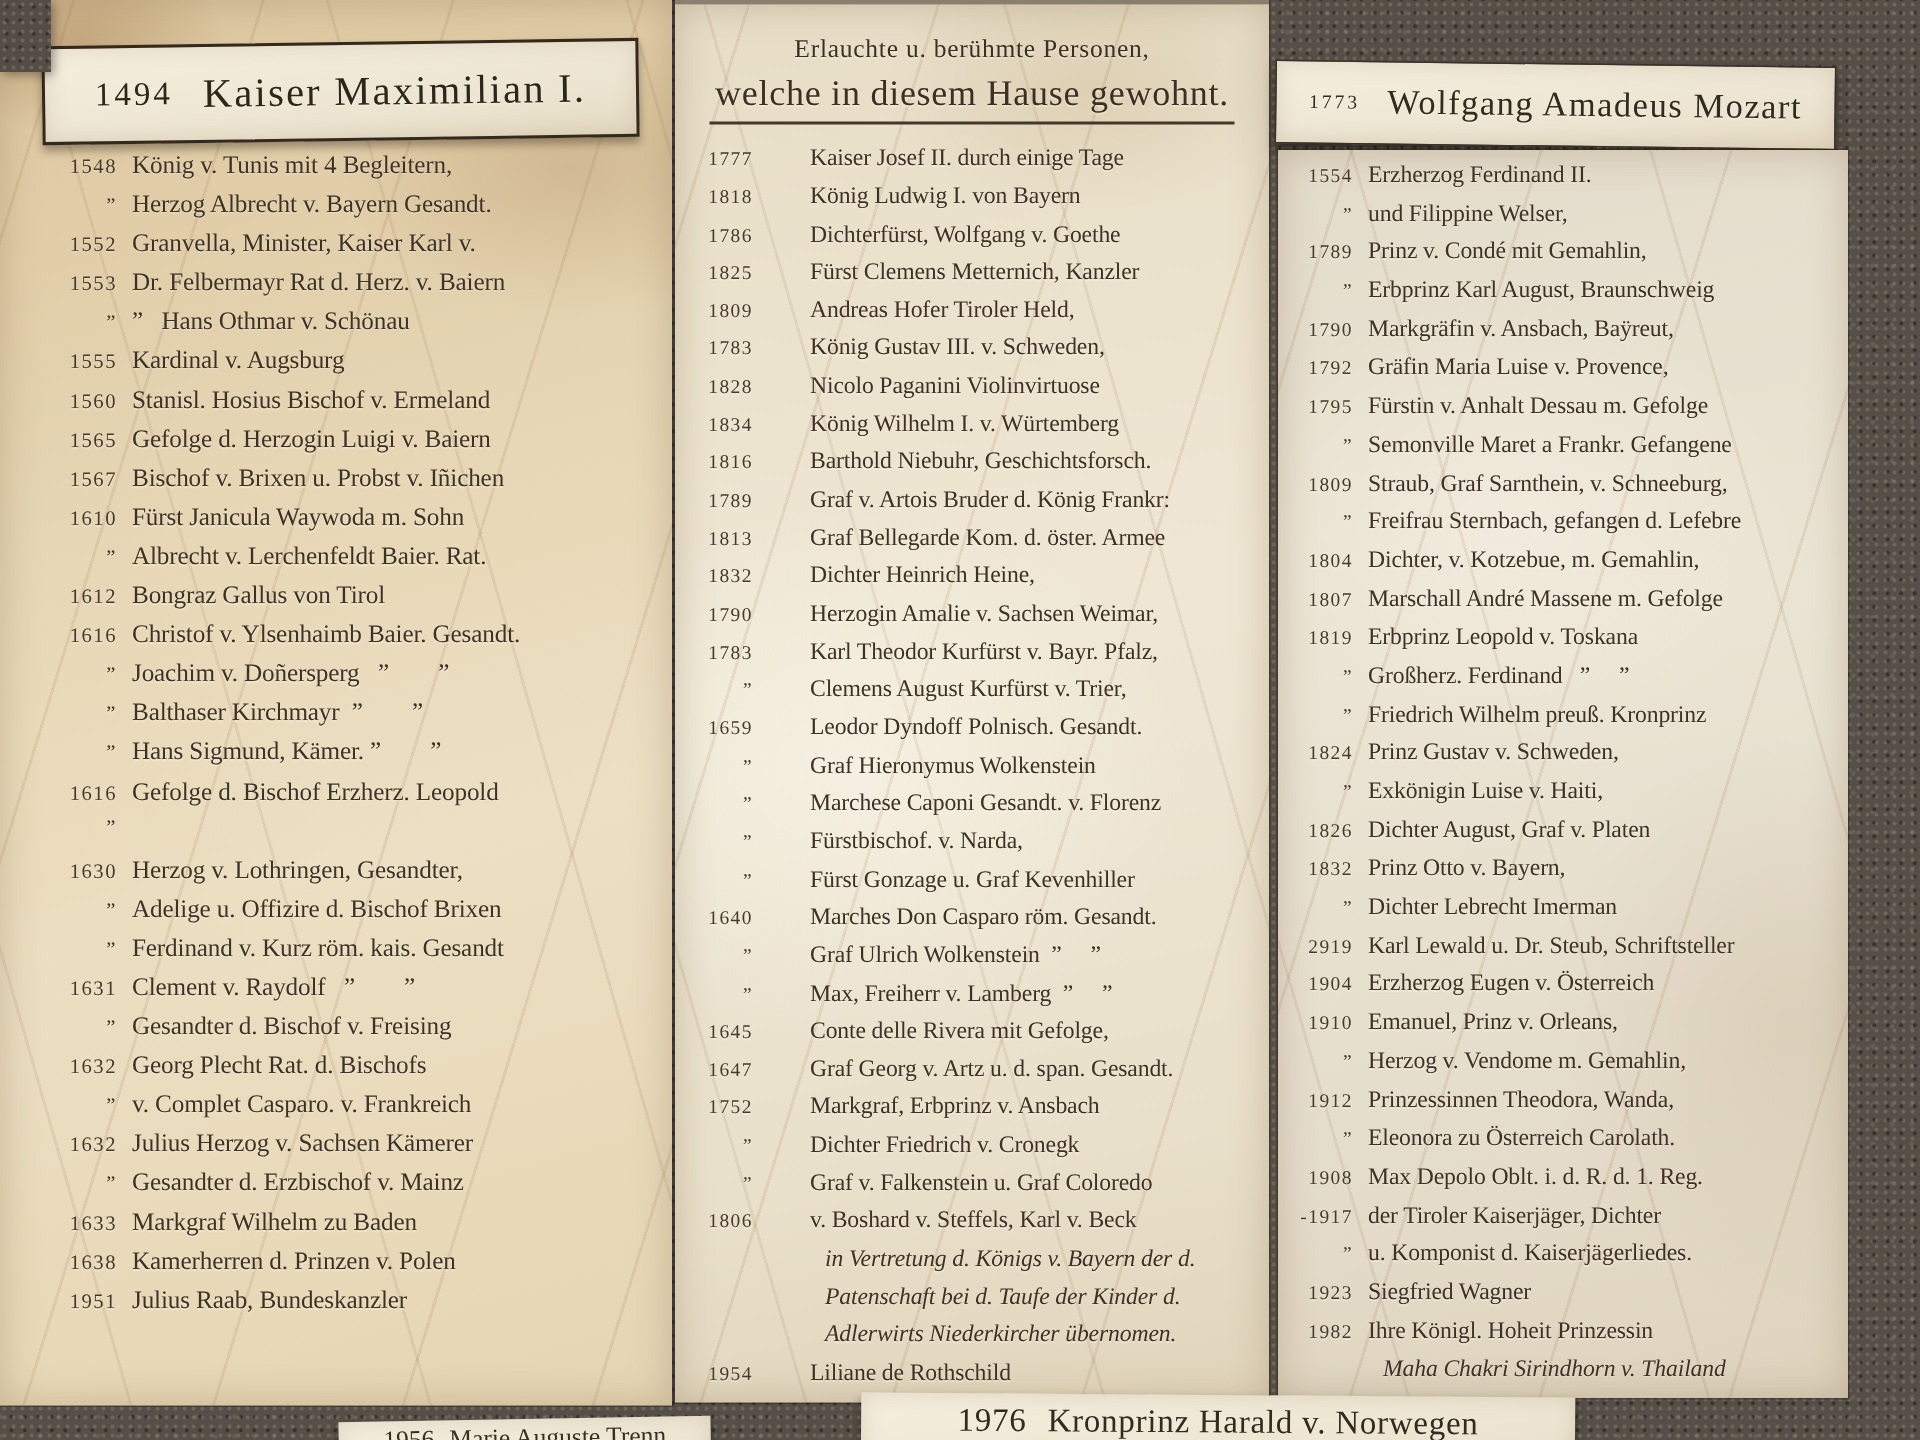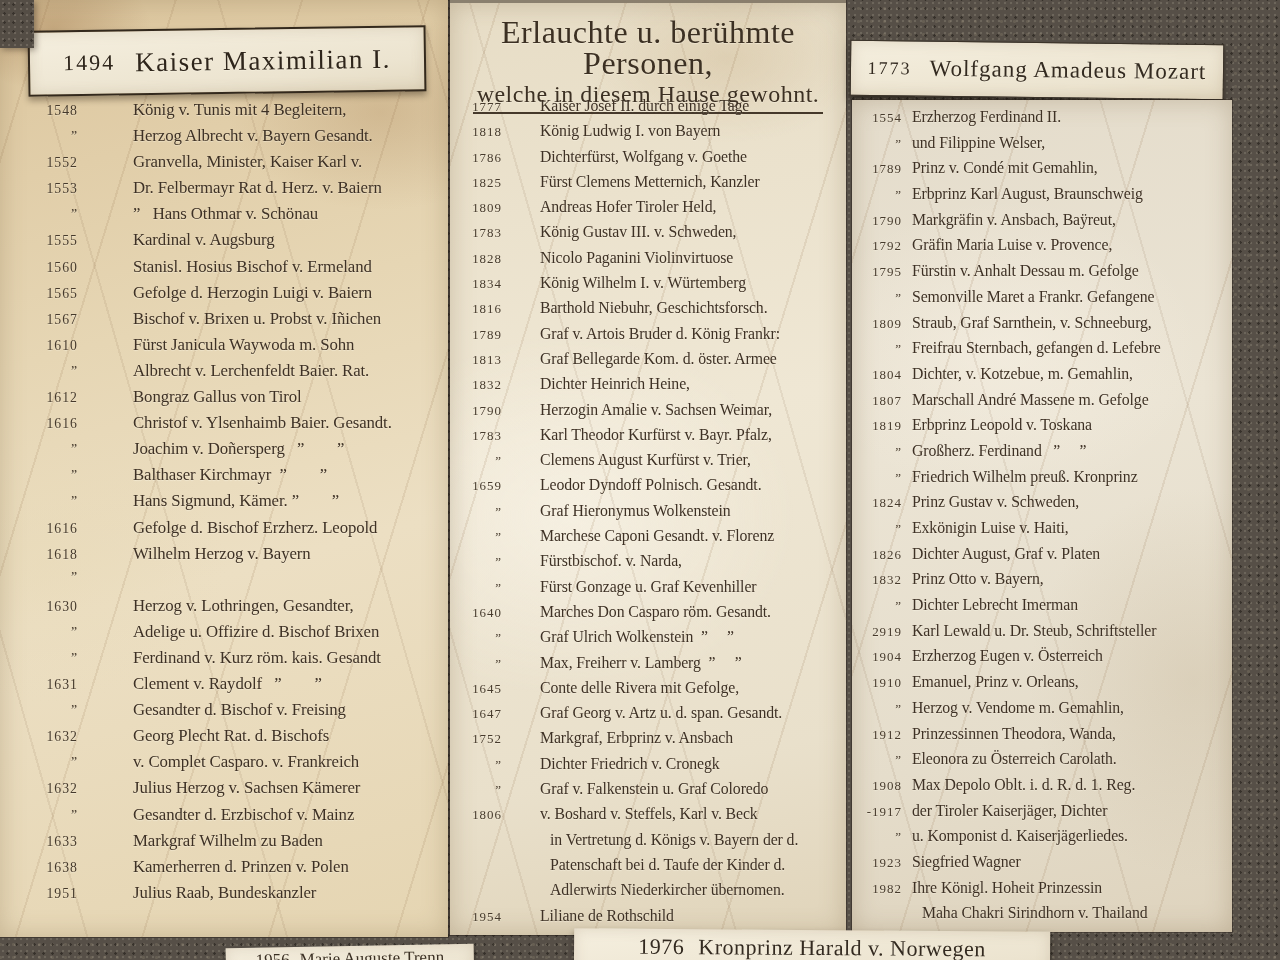--- a/index.html
+++ b/index.html
@@ -55,40 +55,40 @@
     left:28px;top:28px;width:394px;height:62px;border:2px solid #33291d;
     display:flex;align-items:center;justify-content:center;gap:20px;transform:rotate(-0.8deg);
     box-shadow:0 4px 6px rgba(50,38,22,.4), inset 0 0 14px rgba(140,115,80,.2);
   }
   .header-tablet .hyear{font-size:22px;letter-spacing:2px;color:#2e251b;}
   .header-tablet .hname{font-size:27px;letter-spacing:1.5px;color:#2e251b;}
   .mozart-tablet{
     left:850px;top:42px;width:372px;height:54px;transform:rotate(0.7deg);
     display:flex;align-items:center;justify-content:center;gap:18px;border:1px solid #3a3228;
   }
-  .mozart-tablet .hyear{font-size:18px;letter-spacing:2px;color:#332a20;}
+  .mozart-tablet .hyear{font-size:13px;letter-spacing:2px;color:#332a20;}
   .mozart-tablet .hname{font-size:23px;letter-spacing:1px;color:#332a20;}
   
   .mid-header{position:relative;padding-top:14px;text-align:center;color:#3c3023;}
-  .mid-header .mh1{font-size:32px;line-height:31px;letter-spacing:.5px;}
+  .mid-header .mh1{font-size:17px;line-height:31px;letter-spacing:.5px;}
   .mid-header .mh2{display:inline-block;font-size:24px;line-height:31px;letter-spacing:.5px;
     border-bottom:2px solid #45382a;padding:0 4px 2px 4px;}
   
   .entries{position:absolute;color:#3e3125;}
   .plaque-left  .entries{left:30px;top:100px;right:6px;}
   .plaque-mid   .entries{left:8px;top:94px;right:2px;}
   .plaque-right .entries{left:6px;top:8px;right:2px;}
   .row{display:flex;align-items:baseline;white-space:pre;}
-  .plaque-left  .row{height:26.1px;font-size:16.8px;gap:45px;}
+  .plaque-left  .row{height:26.1px;font-size:16.8px;}
   .plaque-mid   .row{height:25.3px;font-size:15.8px;gap:28px;}
   .plaque-right .row{height:25.7px;font-size:15.8px;}
   .year{flex:0 0 48px;text-align:right;margin-right:10px;font-size:.82em;letter-spacing:1px;color:#463a2c;}
   .plaque-mid .year,.plaque-right .year{flex-basis:44px;}
   .name{letter-spacing:-.1px;}
-  .row.cont .name{padding-left:10px;}
+  .row.cont .name{padding-left:10px;font-style:italic;}
   .photo .name,.photo .year,.hname,.hyear,.mh1,.mh2{text-shadow:0 1px 1px rgba(255,250,235,.45);}
   
   .bottom-left-tablet{left:226px;top:946px;width:248px;height:44px;transform:rotate(-1deg);
     display:flex;justify-content:center;gap:10px;padding-top:3px;font-size:17px;color:#3a2f23;}
   .bottom-right-tablet{left:574px;top:930px;width:476px;height:52px;transform:rotate(0.4deg);
     display:flex;justify-content:center;gap:14px;padding-top:5px;font-size:22px;color:#332a20;letter-spacing:.5px;}
 </style>
 </head>
 <body>
 
@@ -110,21 +110,20 @@
         <div class="row"><span class="year">1565</span><span class="name">Gefolge d. Herzogin Luigi v. Baiern</span></div>
         <div class="row"><span class="year">1567</span><span class="name">Bischof v. Brixen u. Probst v. Iñichen</span></div>
         <div class="row"><span class="year">1610</span><span class="name">Fürst Janicula Waywoda m. Sohn</span></div>
         <div class="row"><span class="year">”</span><span class="name">Albrecht v. Lerchenfeldt Baier. Rat.</span></div>
         <div class="row"><span class="year">1612</span><span class="name">Bongraz Gallus von Tirol</span></div>
         <div class="row"><span class="year">1616</span><span class="name">Christof v. Ylsenhaimb Baier. Gesandt.</span></div>
         <div class="row"><span class="year">”</span><span class="name">Joachim v. Doñersperg   ”        ”</span></div>
         <div class="row"><span class="year">”</span><span class="name">Balthaser Kirchmayr  ”        ”</span></div>
         <div class="row"><span class="year">”</span><span class="name">Hans Sigmund, Kämer. ”        ”</span></div>
         <div class="row"><span class="year">1616</span><span class="name">Gefolge d. Bischof Erzherz. Leopold</span></div>
-        <div class="row"><span class="year">1618</span><span class="name">Wilhelm Herzog v. Bayern</span></div>
         <div class="row"><span class="year">”</span></div>
         <div class="row"><span class="year">1630</span><span class="name">Herzog v. Lothringen, Gesandter,</span></div>
         <div class="row"><span class="year">”</span><span class="name">Adelige u. Offizire d. Bischof Brixen</span></div>
         <div class="row"><span class="year">”</span><span class="name">Ferdinand v. Kurz röm. kais. Gesandt</span></div>
         <div class="row"><span class="year">1631</span><span class="name">Clement v. Raydolf   ”        ”</span></div>
         <div class="row"><span class="year">”</span><span class="name">Gesandter d. Bischof v. Freising</span></div>
         <div class="row"><span class="year">1632</span><span class="name">Georg Plecht Rat. d. Bischofs</span></div>
         <div class="row"><span class="year">”</span><span class="name">v. Complet Casparo. v. Frankreich</span></div>
         <div class="row"><span class="year">1632</span><span class="name">Julius Herzog v. Sachsen Kämerer</span></div>
         <div class="row"><span class="year">”</span><span class="name">Gesandter d. Erzbischof v. Mainz</span></div>

